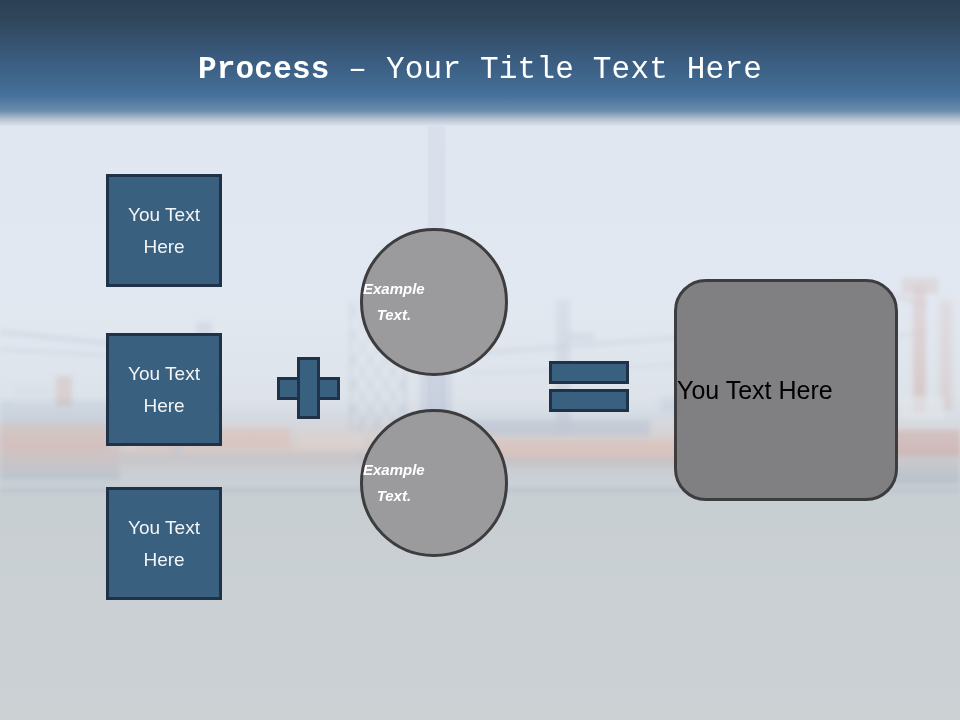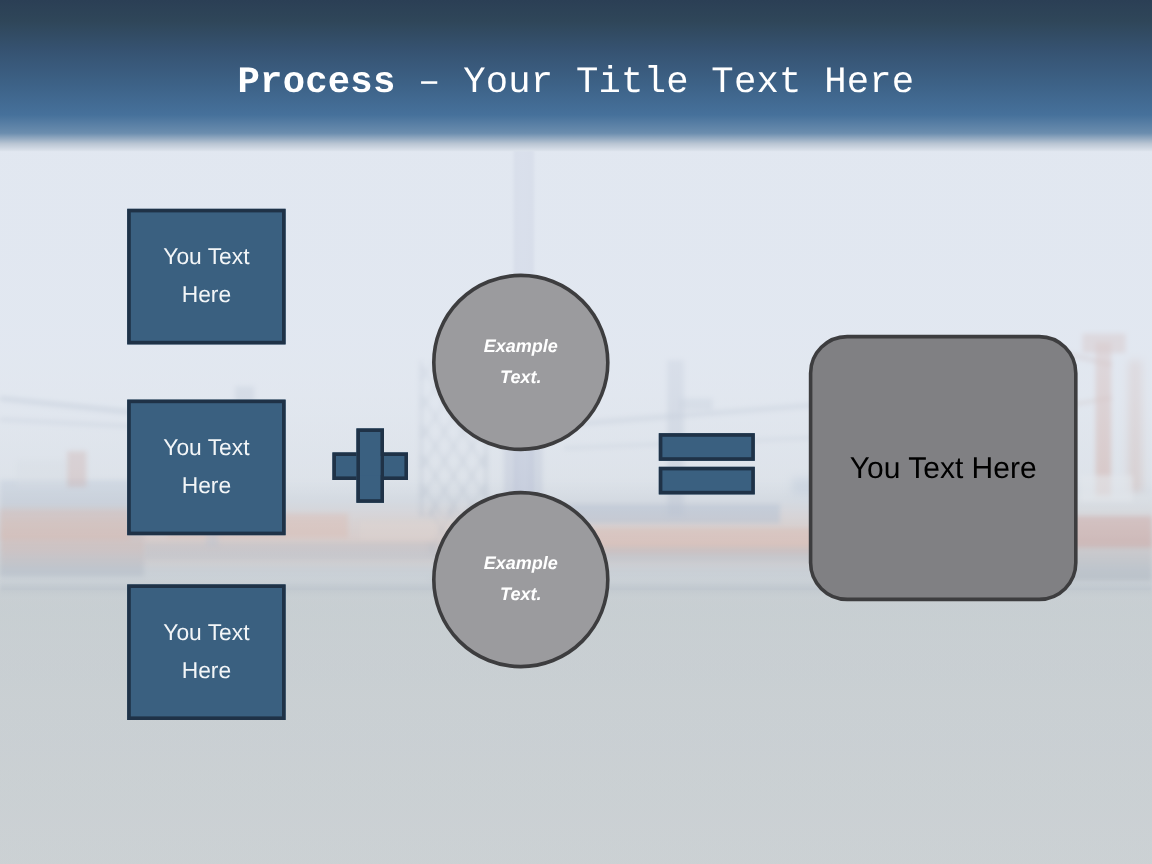--- a/index.html
+++ b/index.html
@@ -251,21 +251,21 @@
     letter-spacing: 0.2px;
     white-space: nowrap;
     font-family: Liberation Mono, monospace;
   }
   .header-title .strong { font-weight: bold; }
   .header-title .light  { font-weight: normal; }
 
   
   .blue-box {
     position: absolute;
-    width: 132px;
+    width: 116px;
     height: 113px;
     background: #3a6080;
     border: 3px solid #1f3247;
     box-sizing: border-box;
     color: #f2f5f7;
     font-size: 19px;
     line-height: 1.65;
     text-align: center;
     display: flex;
     align-items: center;
@@ -279,21 +279,21 @@
   .circle {
     position: absolute;
     width: 148px;
     height: 148px;
     border-radius: 50%;
     background: #9b9b9e;
     border: 3px solid #3d3d3f;
     box-sizing: border-box;
     display: flex;
     align-items: center;
-    justify-content: center;
+    justify-content: flex-start;
     text-align: center;
     color: #ffffff;
     font-size: 15px;
     font-weight: bold;
     font-style: italic;
     line-height: 1.75;
   }
   #circle1 { left: 360px; top: 228px; }
   #circle2 { left: 360px; top: 409px; }
 
@@ -334,21 +334,20 @@
   .result-box {
     position: absolute;
     left: 674px; top: 279px;
     width: 224px; height: 222px;
     background: #808083;
     border: 3px solid #3d3d3f;
     border-radius: 32px;
     box-sizing: border-box;
     display: flex;
     align-items: center;
-    justify-content: center;
     color: #000000;
     font-size: 25px;
   }
 </style>
 </head>
 <body>
 
 <div id="slide">
 
   <div class="bg-photo">

